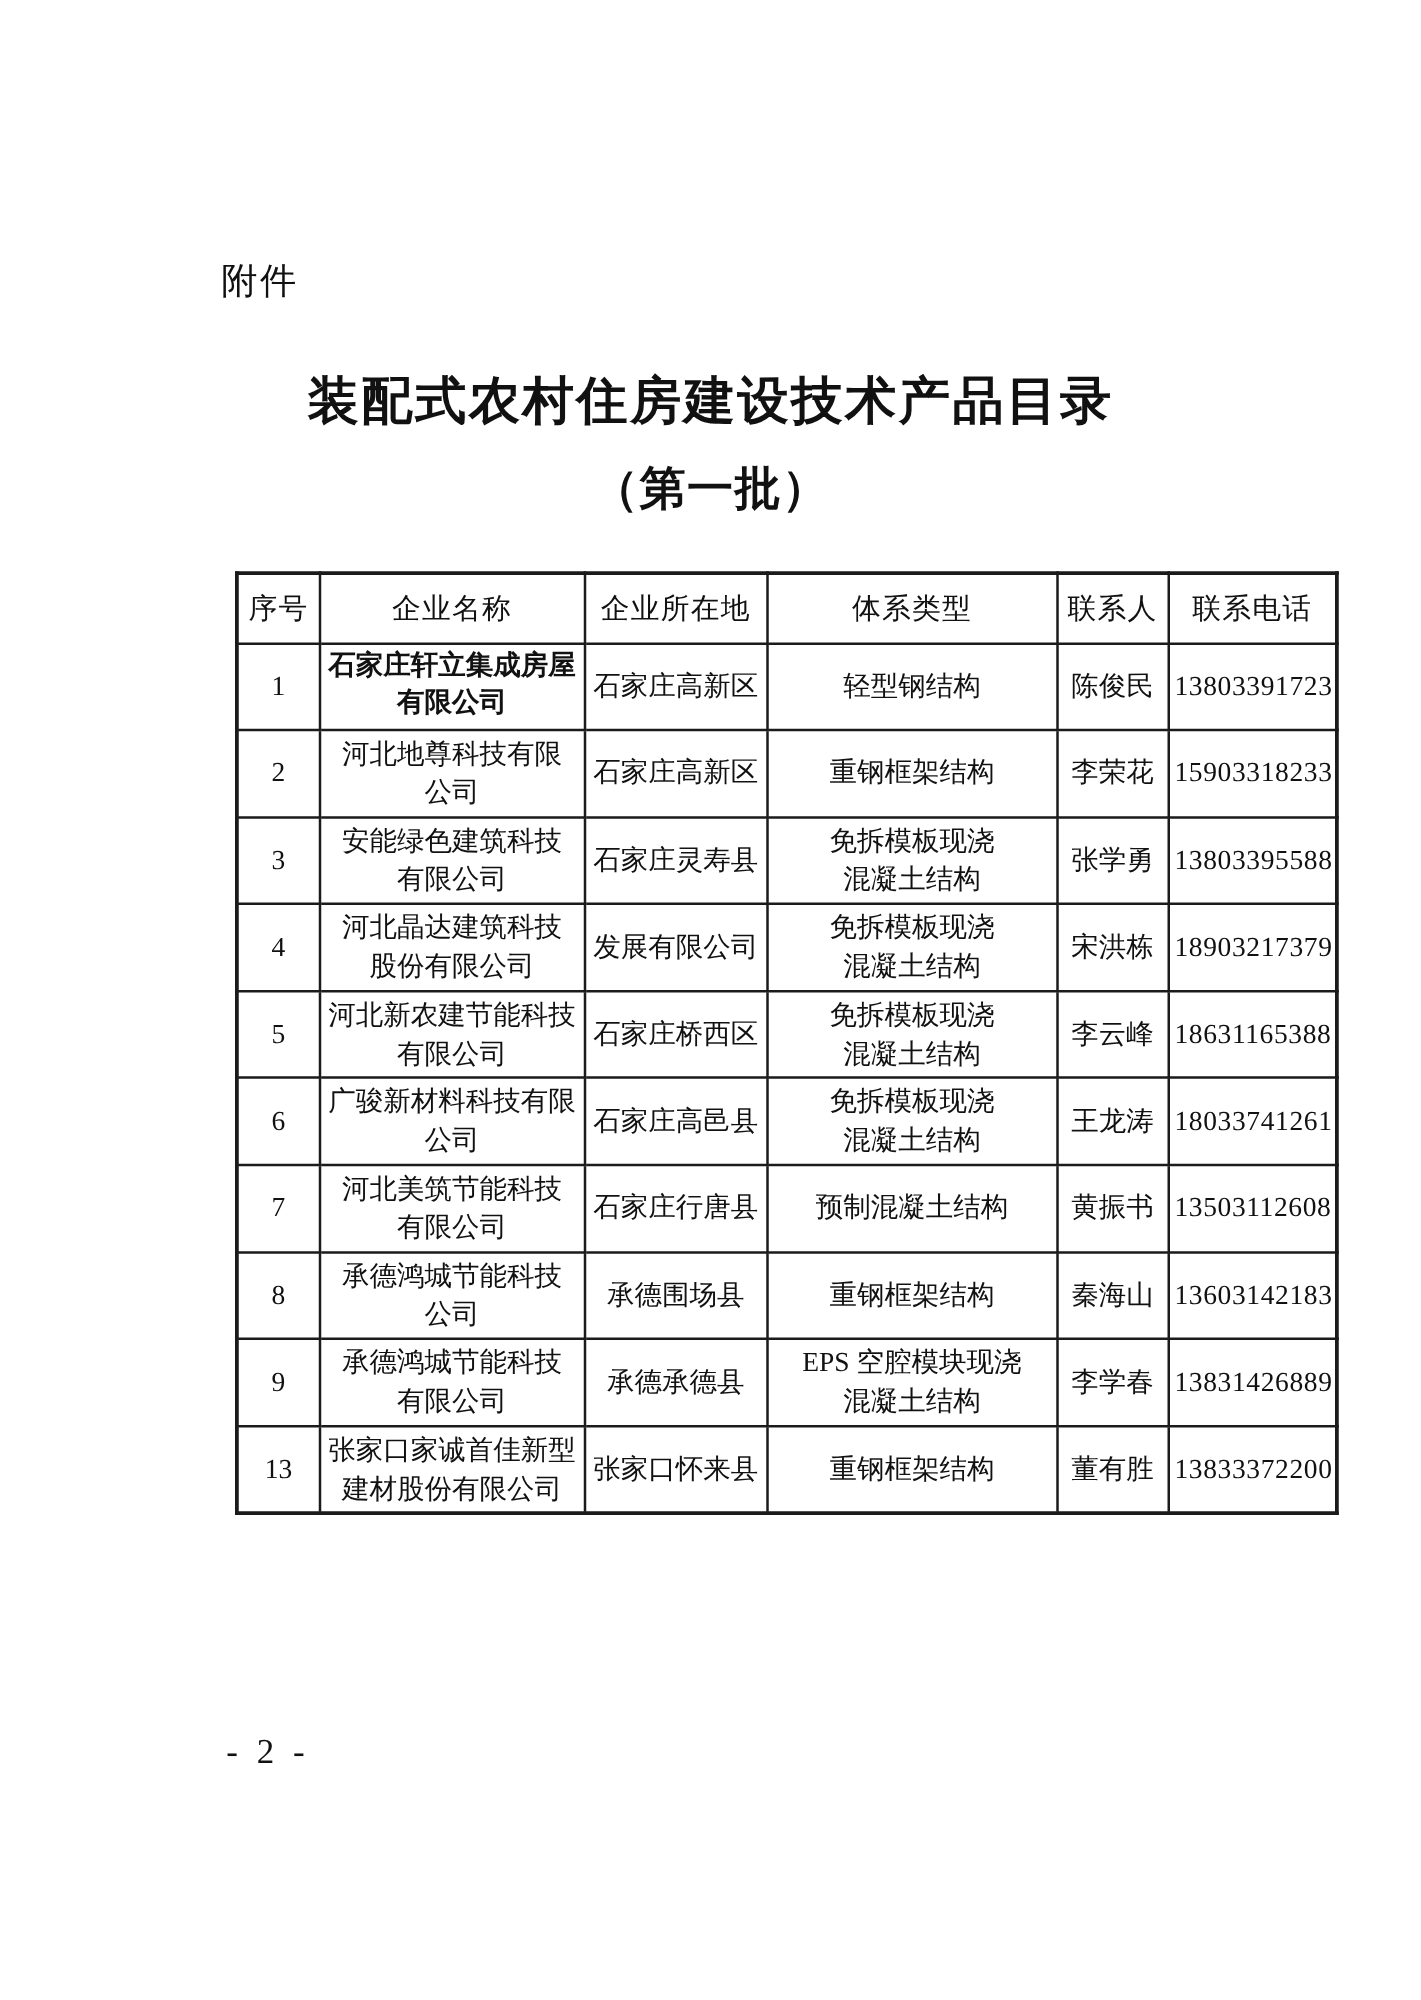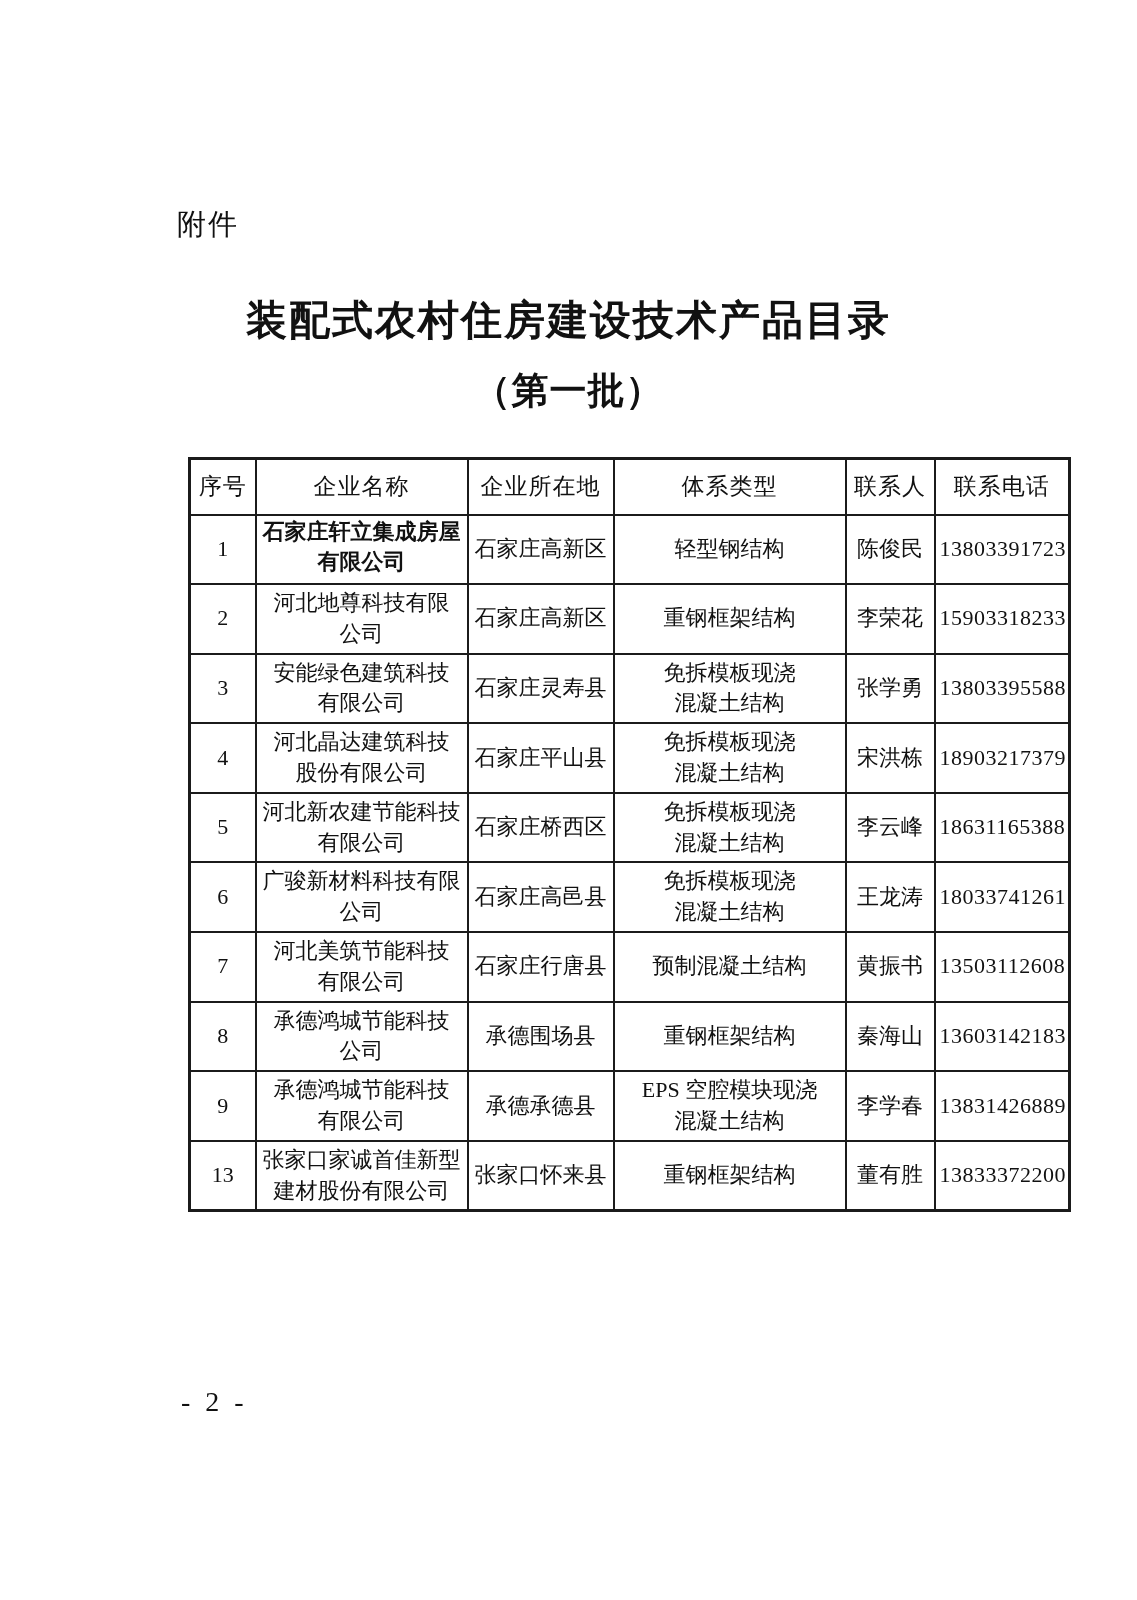--- a/index.html
+++ b/index.html
@@ -137,21 +137,21 @@
         <td class="c-type">免拆模板现浇
 混凝土结构</td>
         <td class="c-contact">张学勇</td>
         <td class="c-phone">13803395588</td>
       </tr>
 
       <tr>
         <td class="c-no">4</td>
         <td class="c-company">河北晶达建筑科技
 股份有限公司</td>
-        <td class="c-location">石家庄平山县</td>
+        <td class="c-location">发展有限公司</td>
         <td class="c-type">免拆模板现浇
 混凝土结构</td>
         <td class="c-contact">宋洪栋</td>
         <td class="c-phone">18903217379</td>
       </tr>
 
       <tr>
         <td class="c-no">5</td>
         <td class="c-company">河北新农建节能科技
 有限公司</td>

